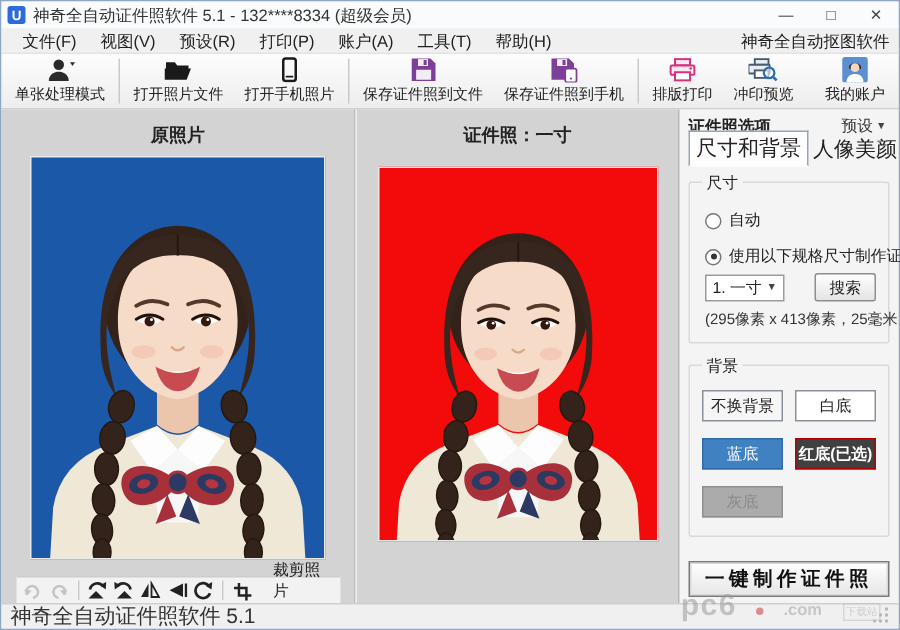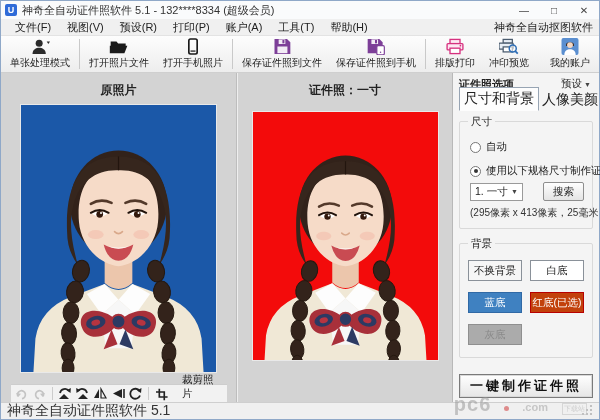--- a/index.html
+++ b/index.html
@@ -60,21 +60,21 @@
   .radio-label { white-space:nowrap; }
   .spec-row { display:flex; align-items:center; gap:20px; margin:2px 0 5px 2px; }
   .select { flex:1; height:18px; background:#fff; border:1px solid #9a9a9a; display:flex; align-items:center; font-size:10.5px; padding:0 4px; color:#222; }
   .select .caret { margin-left:auto; }
   .search-btn { height:19px; padding:0 9px; font-size:10.5px; background:linear-gradient(#fefefe,#e4e4e4); border:1px solid #8e8e8e; border-radius:2px; color:#222; }
   .spec-detail { font-size:10px; color:#333; margin-left:2px; white-space:nowrap; }
   .bg-grid { display:grid; grid-template-columns:1fr 1fr; gap:11px 8px; margin-top:2px; }
   .bg-btn { height:21px; display:flex; align-items:center; justify-content:center; font-size:10.5px; border:1px solid #8a9199; background:#f6f6f6; color:#222; white-space:nowrap; }
   .bg-btn.white { background:#fff;text-align:right; }
   .bg-btn.blue { background:#3f81c1; border-color:#3069a5; color:#fff; }
-  .bg-btn.red { background:#c2410c; border-color:#b80000; color:#fff; font-weight:normal; }
+  .bg-btn.red { background:#404040; border-color:#b80000; color:#fff; font-weight:bold; }
   .bg-btn.gray { background:#ababab; border-color:#8f8f8f; color:#8a8a8a; }
   .make-btn { margin-top:auto; height:24px; background:linear-gradient(#ffffff,#e6e6e6); border:1px solid #7a7a7a; box-shadow:0 0 0 1px #d9d9d9 inset; font-size:13px; font-weight:bold; letter-spacing:3px; color:#111; display:flex; align-items:center; justify-content:center; }
 
   
   .statusbar { height:17px; background:#f0f0f0; border-top:1px solid #cfcfcf; display:flex; align-items:center; padding:0 6px; flex:0 0 auto; font-size:14px; color:#333; }
   .resize-grip { margin-left:auto; }
 
   
   .watermark { position:absolute; right:12px; bottom:3px; display:flex; align-items:baseline; opacity:.55; pointer-events:none; z-index:5;gap:12px; }
   .wm-main { font-size:20px; font-weight:bold; color:#9b9b9b; letter-spacing:1px; }

